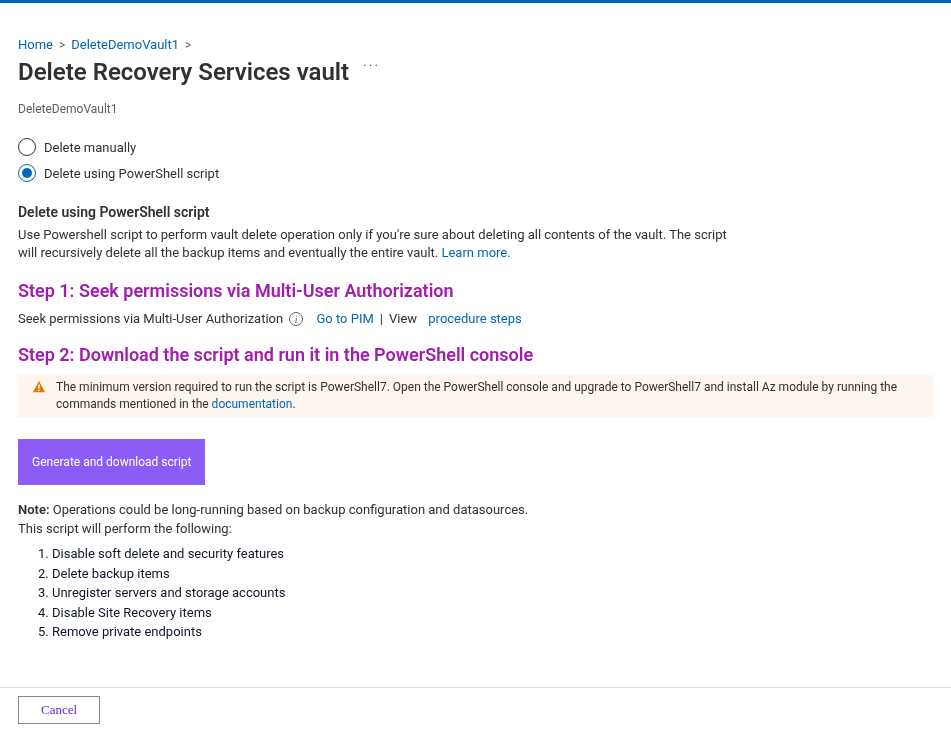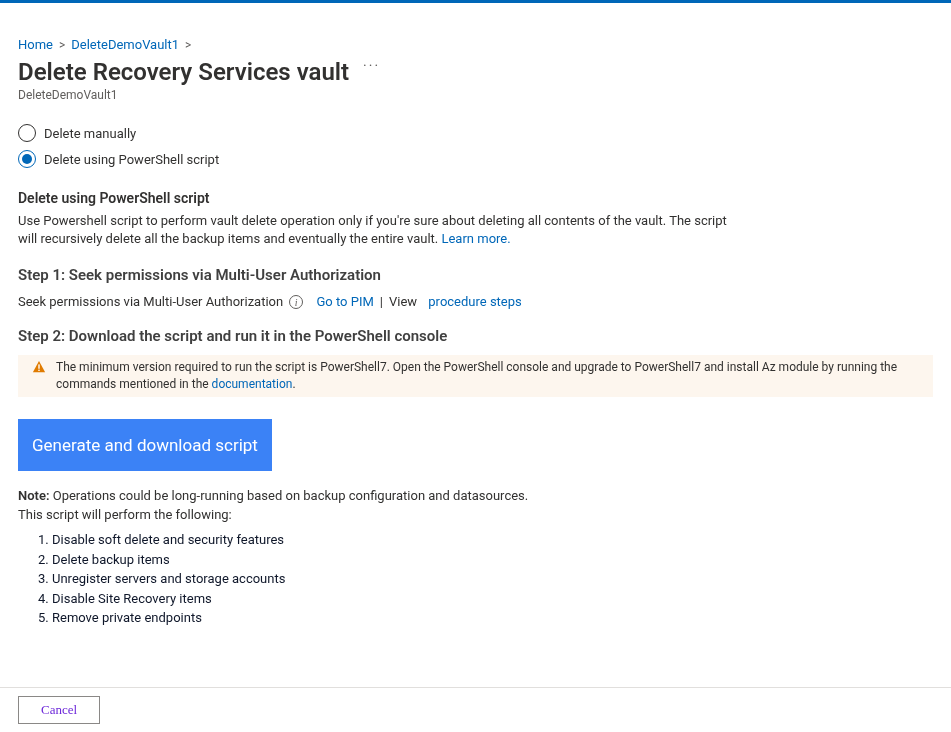--- a/index.html
+++ b/index.html
@@ -25,21 +25,21 @@
     color: #605e5c;
     margin-bottom: 6px;
     display: flex;
     align-items: center;
     gap: 6px;
     margin-top: 24px;
   }
   .breadcrumb a { color: #0067b8; text-decoration: none; cursor: pointer; }
   .breadcrumb .sep { color: #605e5c; font-size: 12px; }
   
-  .title-row { display: flex; align-items: flex-start; gap: 10px; margin-bottom: 2px; }
+  .title-row { display: flex; align-items: flex-start; gap: 10px; margin-bottom: 16px; }
   h1.page-title {
     font-size: 24px;
     font-weight: 600;
     color: #323130;
   }
   .more-icon { color: #605e5c; letter-spacing: 2px; cursor: pointer; font-size: 14px; padding: 0 4px;}
   .subtitle {
     font-size: 12px;
     color: #605e5c;
     margin-bottom: 22px;
@@ -81,23 +81,23 @@
   }
   .body-text {
     font-size: 13px;
     color: #323130;
     line-height: 1.4;
     margin-bottom: 18px;
     max-width: 720px;
   }
   .body-text a, .step-body a, .warning-banner a { color: #0067b8; text-decoration: none; cursor: pointer; }
   .step-heading {
-    font-size: 15px;
+    font-size: 18px;
     font-weight: 600;
-    color: #404040;
+    color: #a21caf;
     margin-bottom: 10px;
   }
   .step-body {
     font-size: 13px;
     color: #323130;
     margin-bottom: 18px;
     display: flex;
     align-items: flex-end;
     gap: 4px;
     flex-wrap: wrap;
@@ -128,25 +128,25 @@
     margin-bottom: 22px;
     line-height: 1.4;
   }
   .warn-icon {
     flex: 0 0 auto;
     margin-top: 1px;
   }
   .warn-icon svg { display: block; }
   
   .primary-btn {
-    background: #3b82f6;
+    background: #8b5cf6;
     color: #fff;
     border: none;
     padding: 16px 14px;
-    font-size: 17px;
+    font-size: 12px;
     font-family: inherit;
     cursor: pointer;
     margin-bottom: 16px;
   }
   
   .note-line {
     font-size: 13px;
     color: #323130;
     line-height: 1.4;
     margin-bottom: 2px;

